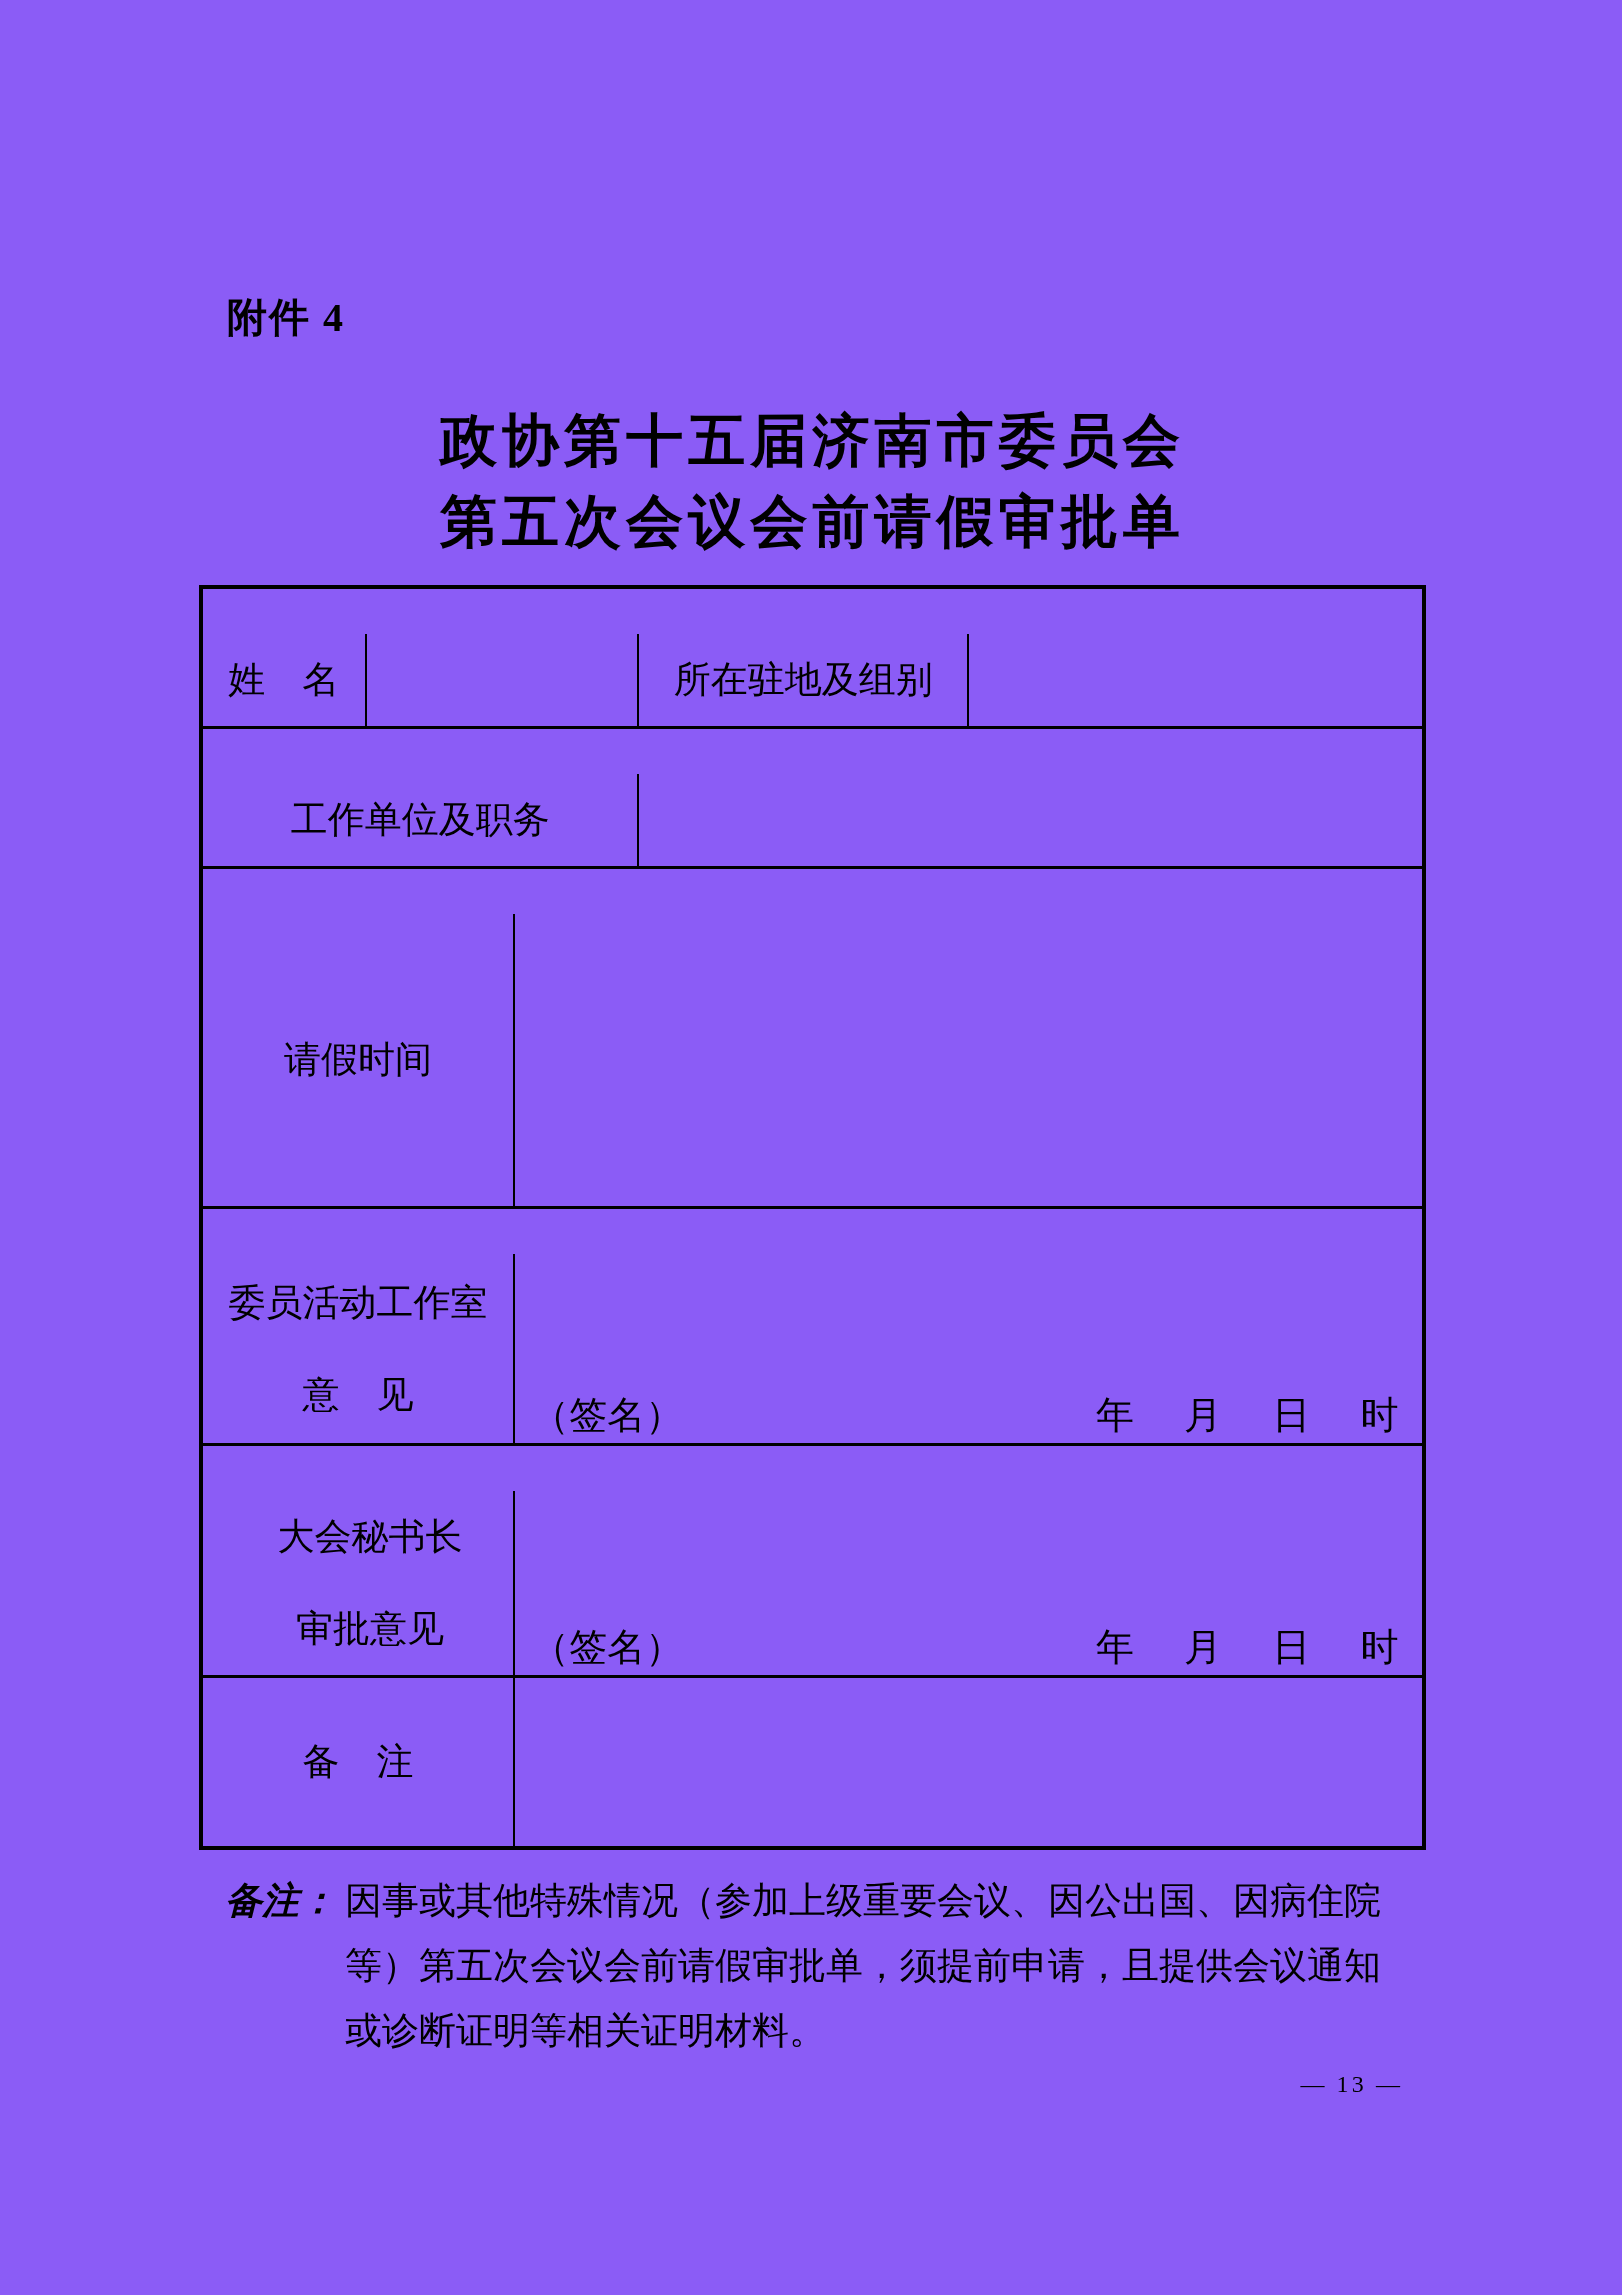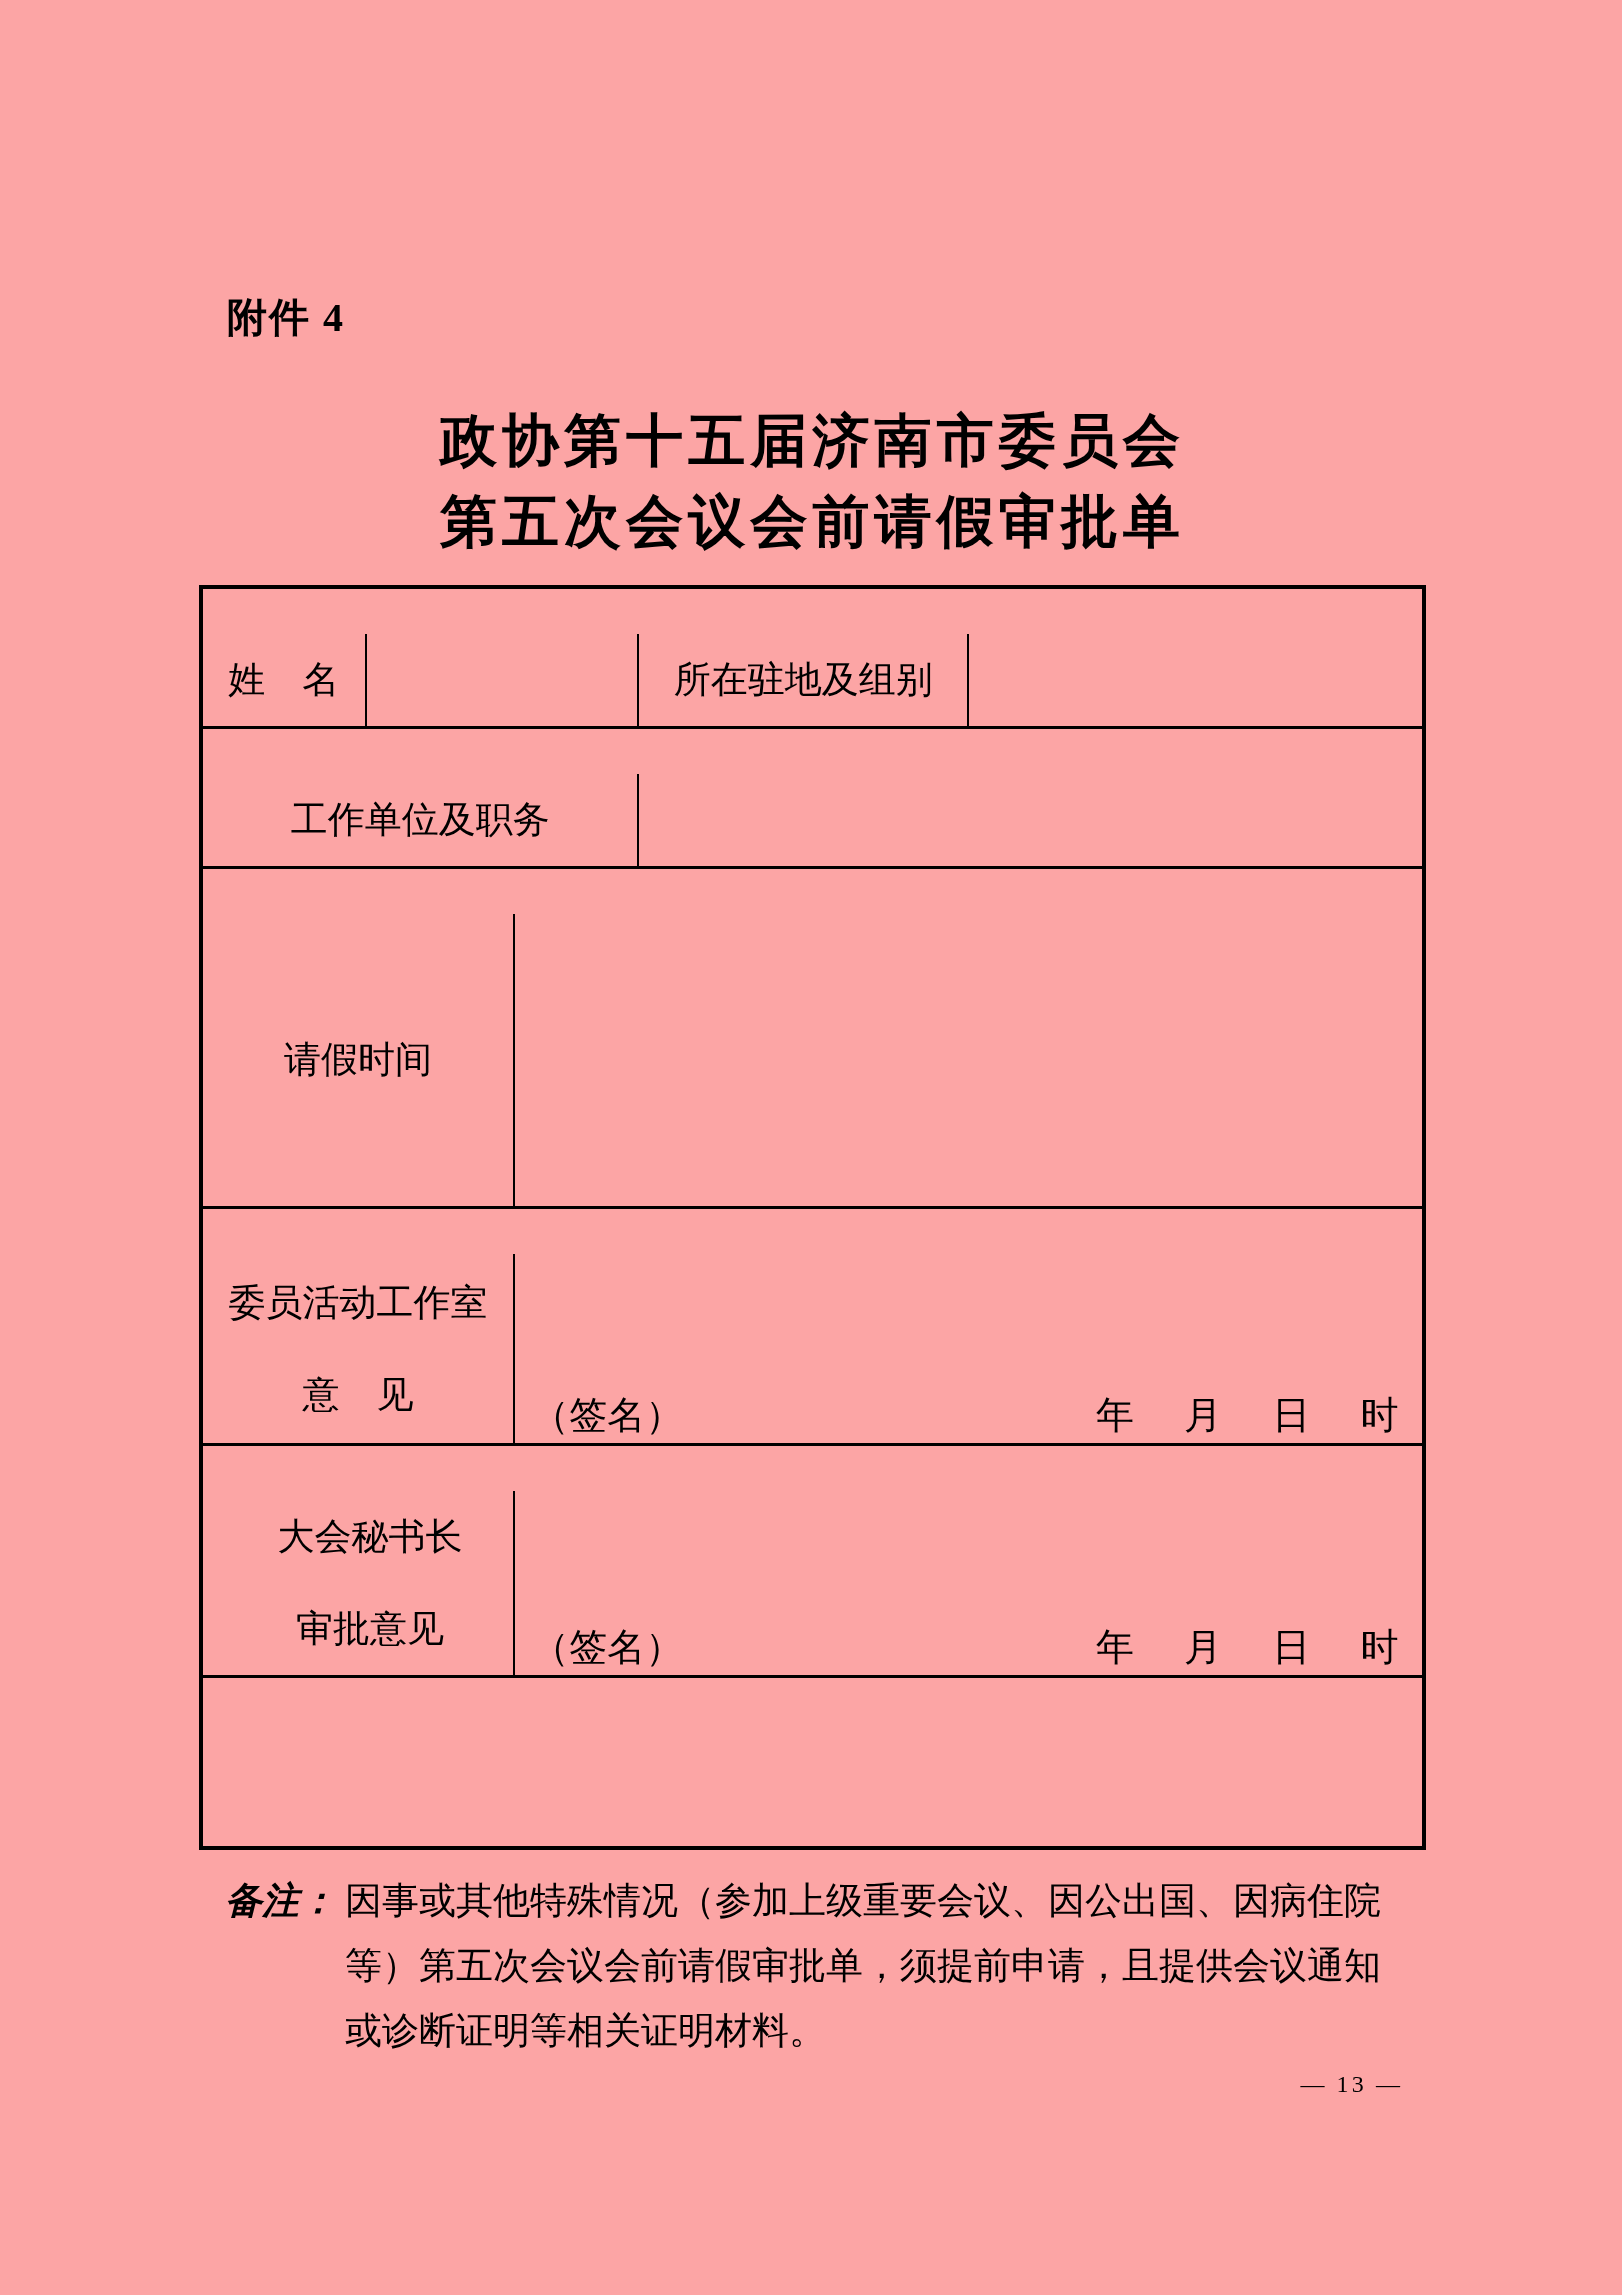--- a/index.html
+++ b/index.html
@@ -1,21 +1,21 @@
 <!DOCTYPE html>
 <html style="font-size:8.2px"><head>
 <meta charset="utf-8">
 <style>
   * { margin: 0; padding: 0; box-sizing: border-box; }
   html, body { background: #ffffff; }
   .page {
     position: relative;
     width: 1623px;
     height: 2295px;
-    background: #fca5a5;
+    background: #8b5cf6;
     color: #000000;
     font-family: "Liberation Serif", "DejaVu Serif", serif;
     overflow: hidden;
   }
 
   .attachment {
     position: absolute;
     left: 227px;
     top: 290px;
     font-size: 40px;
@@ -160,20 +160,23 @@
 
     <div class="cell br bb" style="grid-column:1/3;grid-row:5;padding-left:24px;">
       <span>大会秘书长</span>
       <span>审批意见</span>
     </div>
     <div class="cell bb sig-cell" style="grid-column:3/6;grid-row:5;">
       <span class="sig-label">（签名）</span>
       <span class="date-label">年　月　日　时</span>
     </div>
 
+    <div class="cell br" style="grid-column:1/3;grid-row:6;">
+      <span>备　注</span>
+    </div>
     <div class="cell" style="grid-column:3/6;grid-row:6;">
       <span></span>
     </div>
 
   </div>
 
   <div class="footnote">
     <div class="footnote-label">备注：</div>
     <div class="footnote-lines">
       <div>因事或其他特殊情况（参加上级重要会议、因公出国、因病住院</div>

